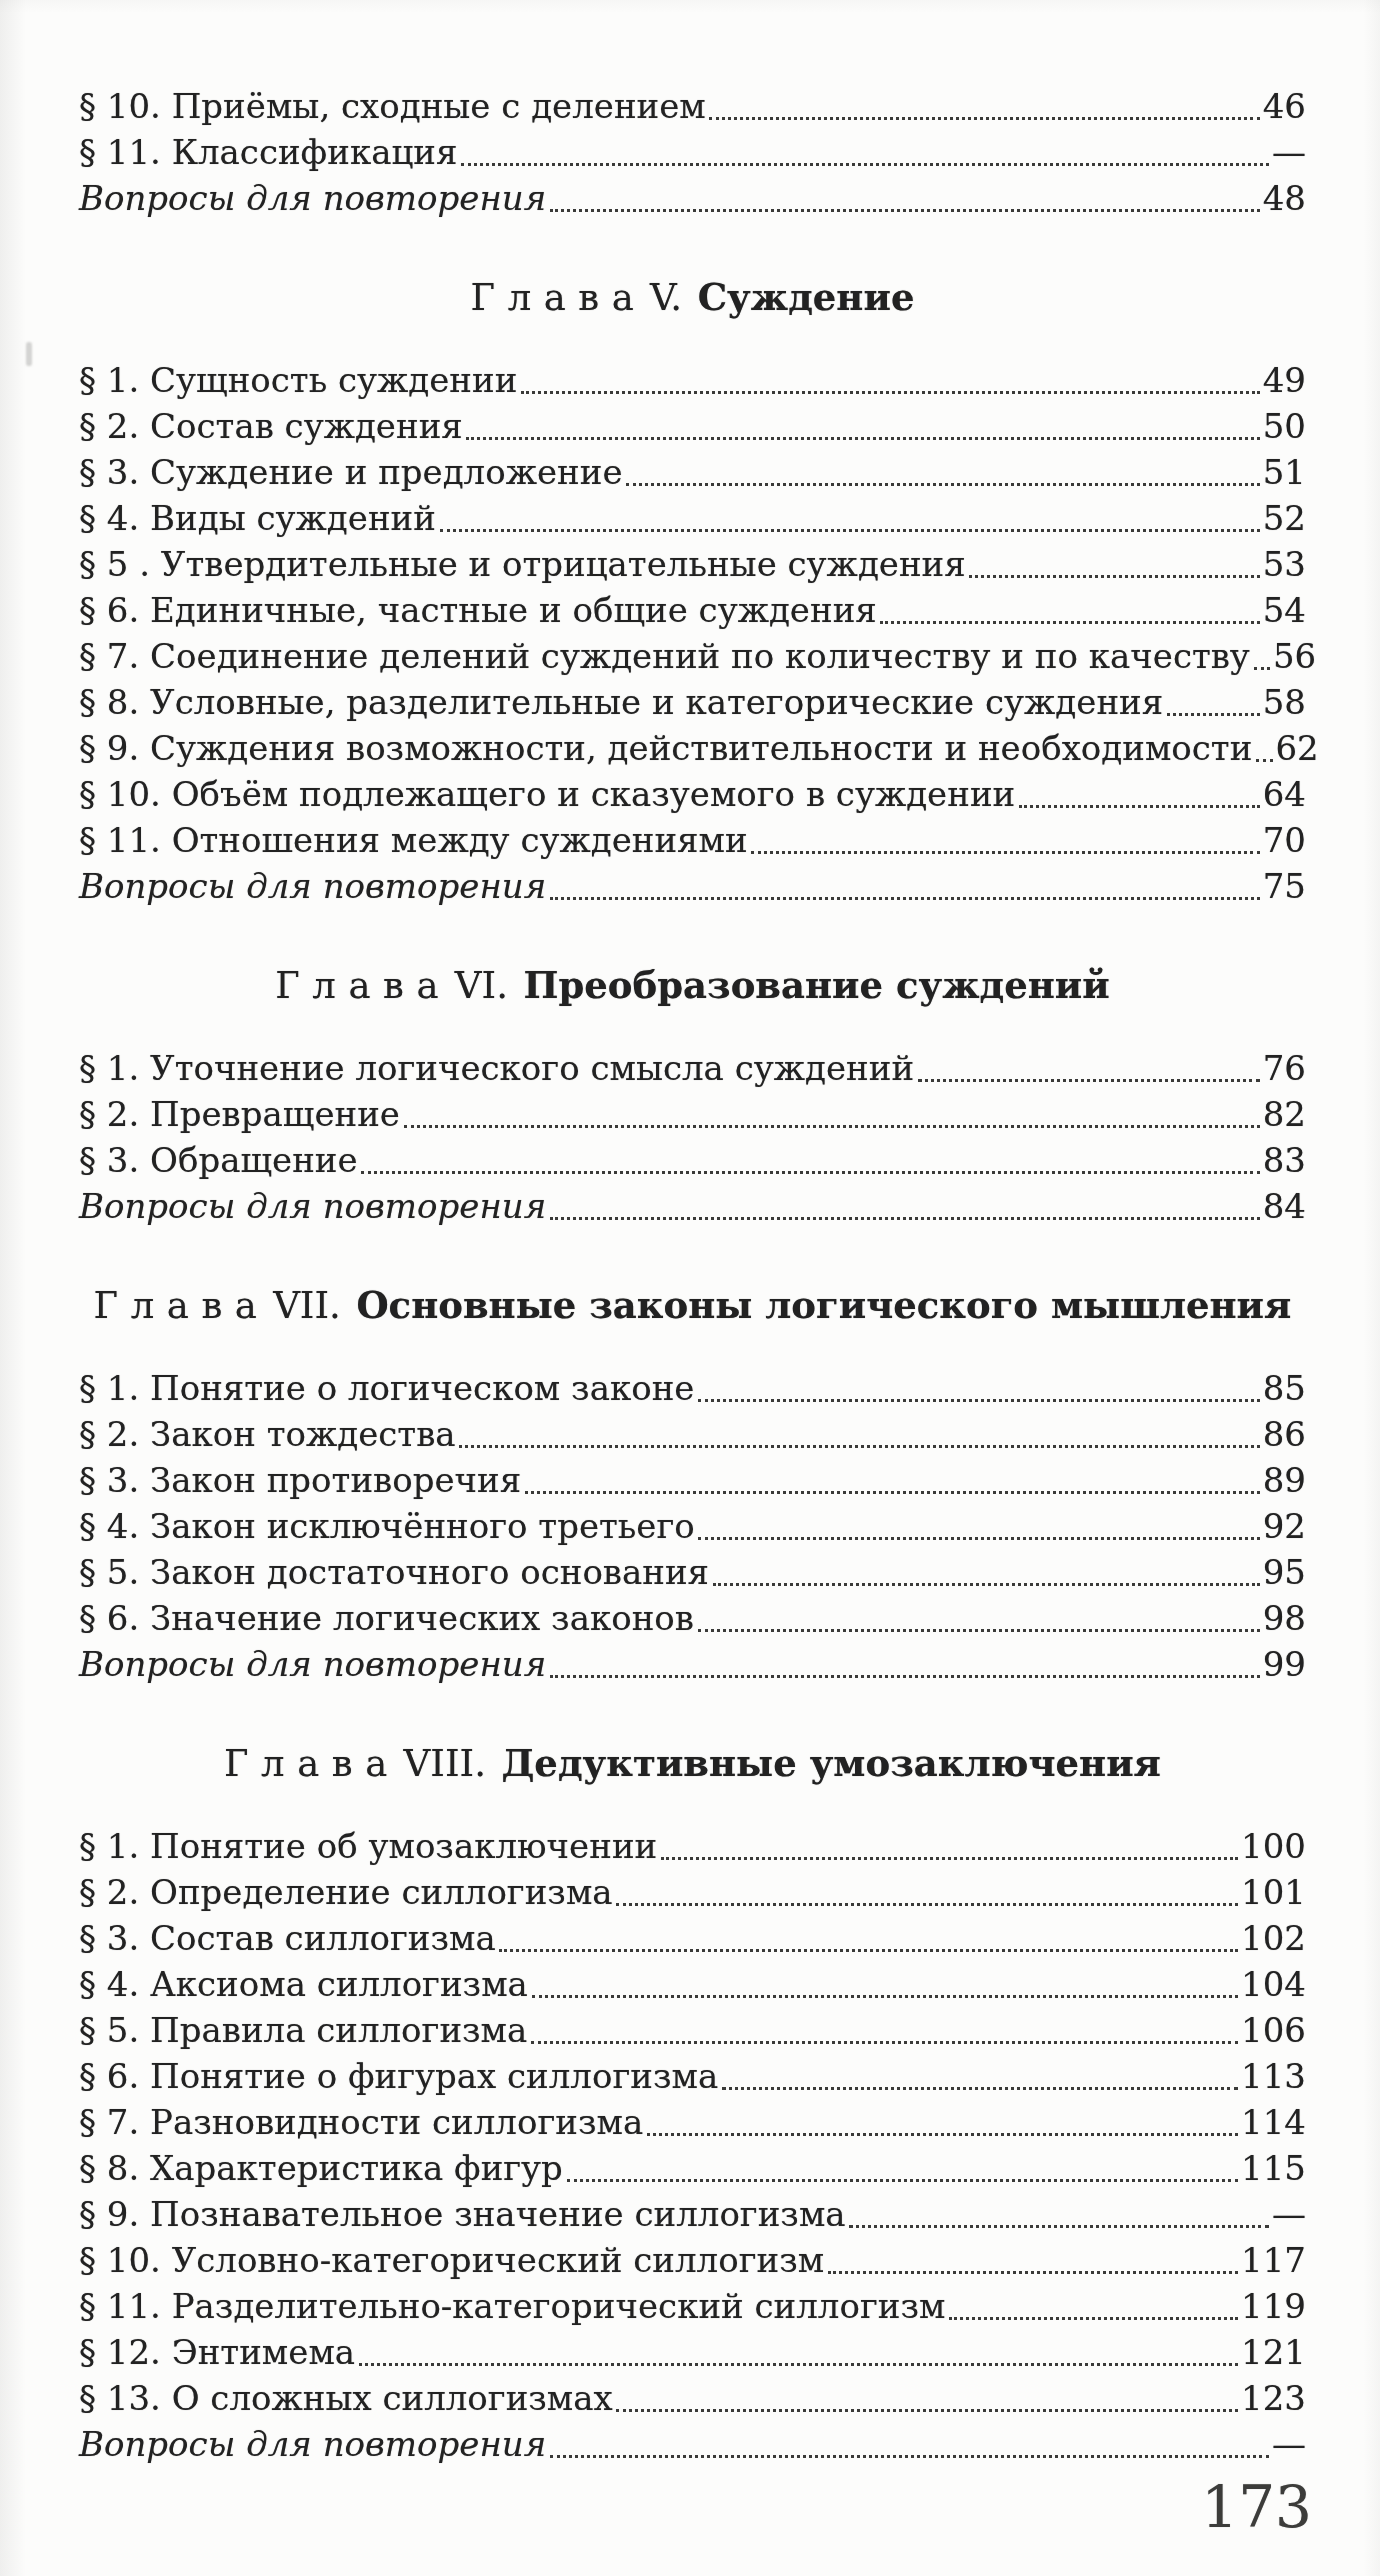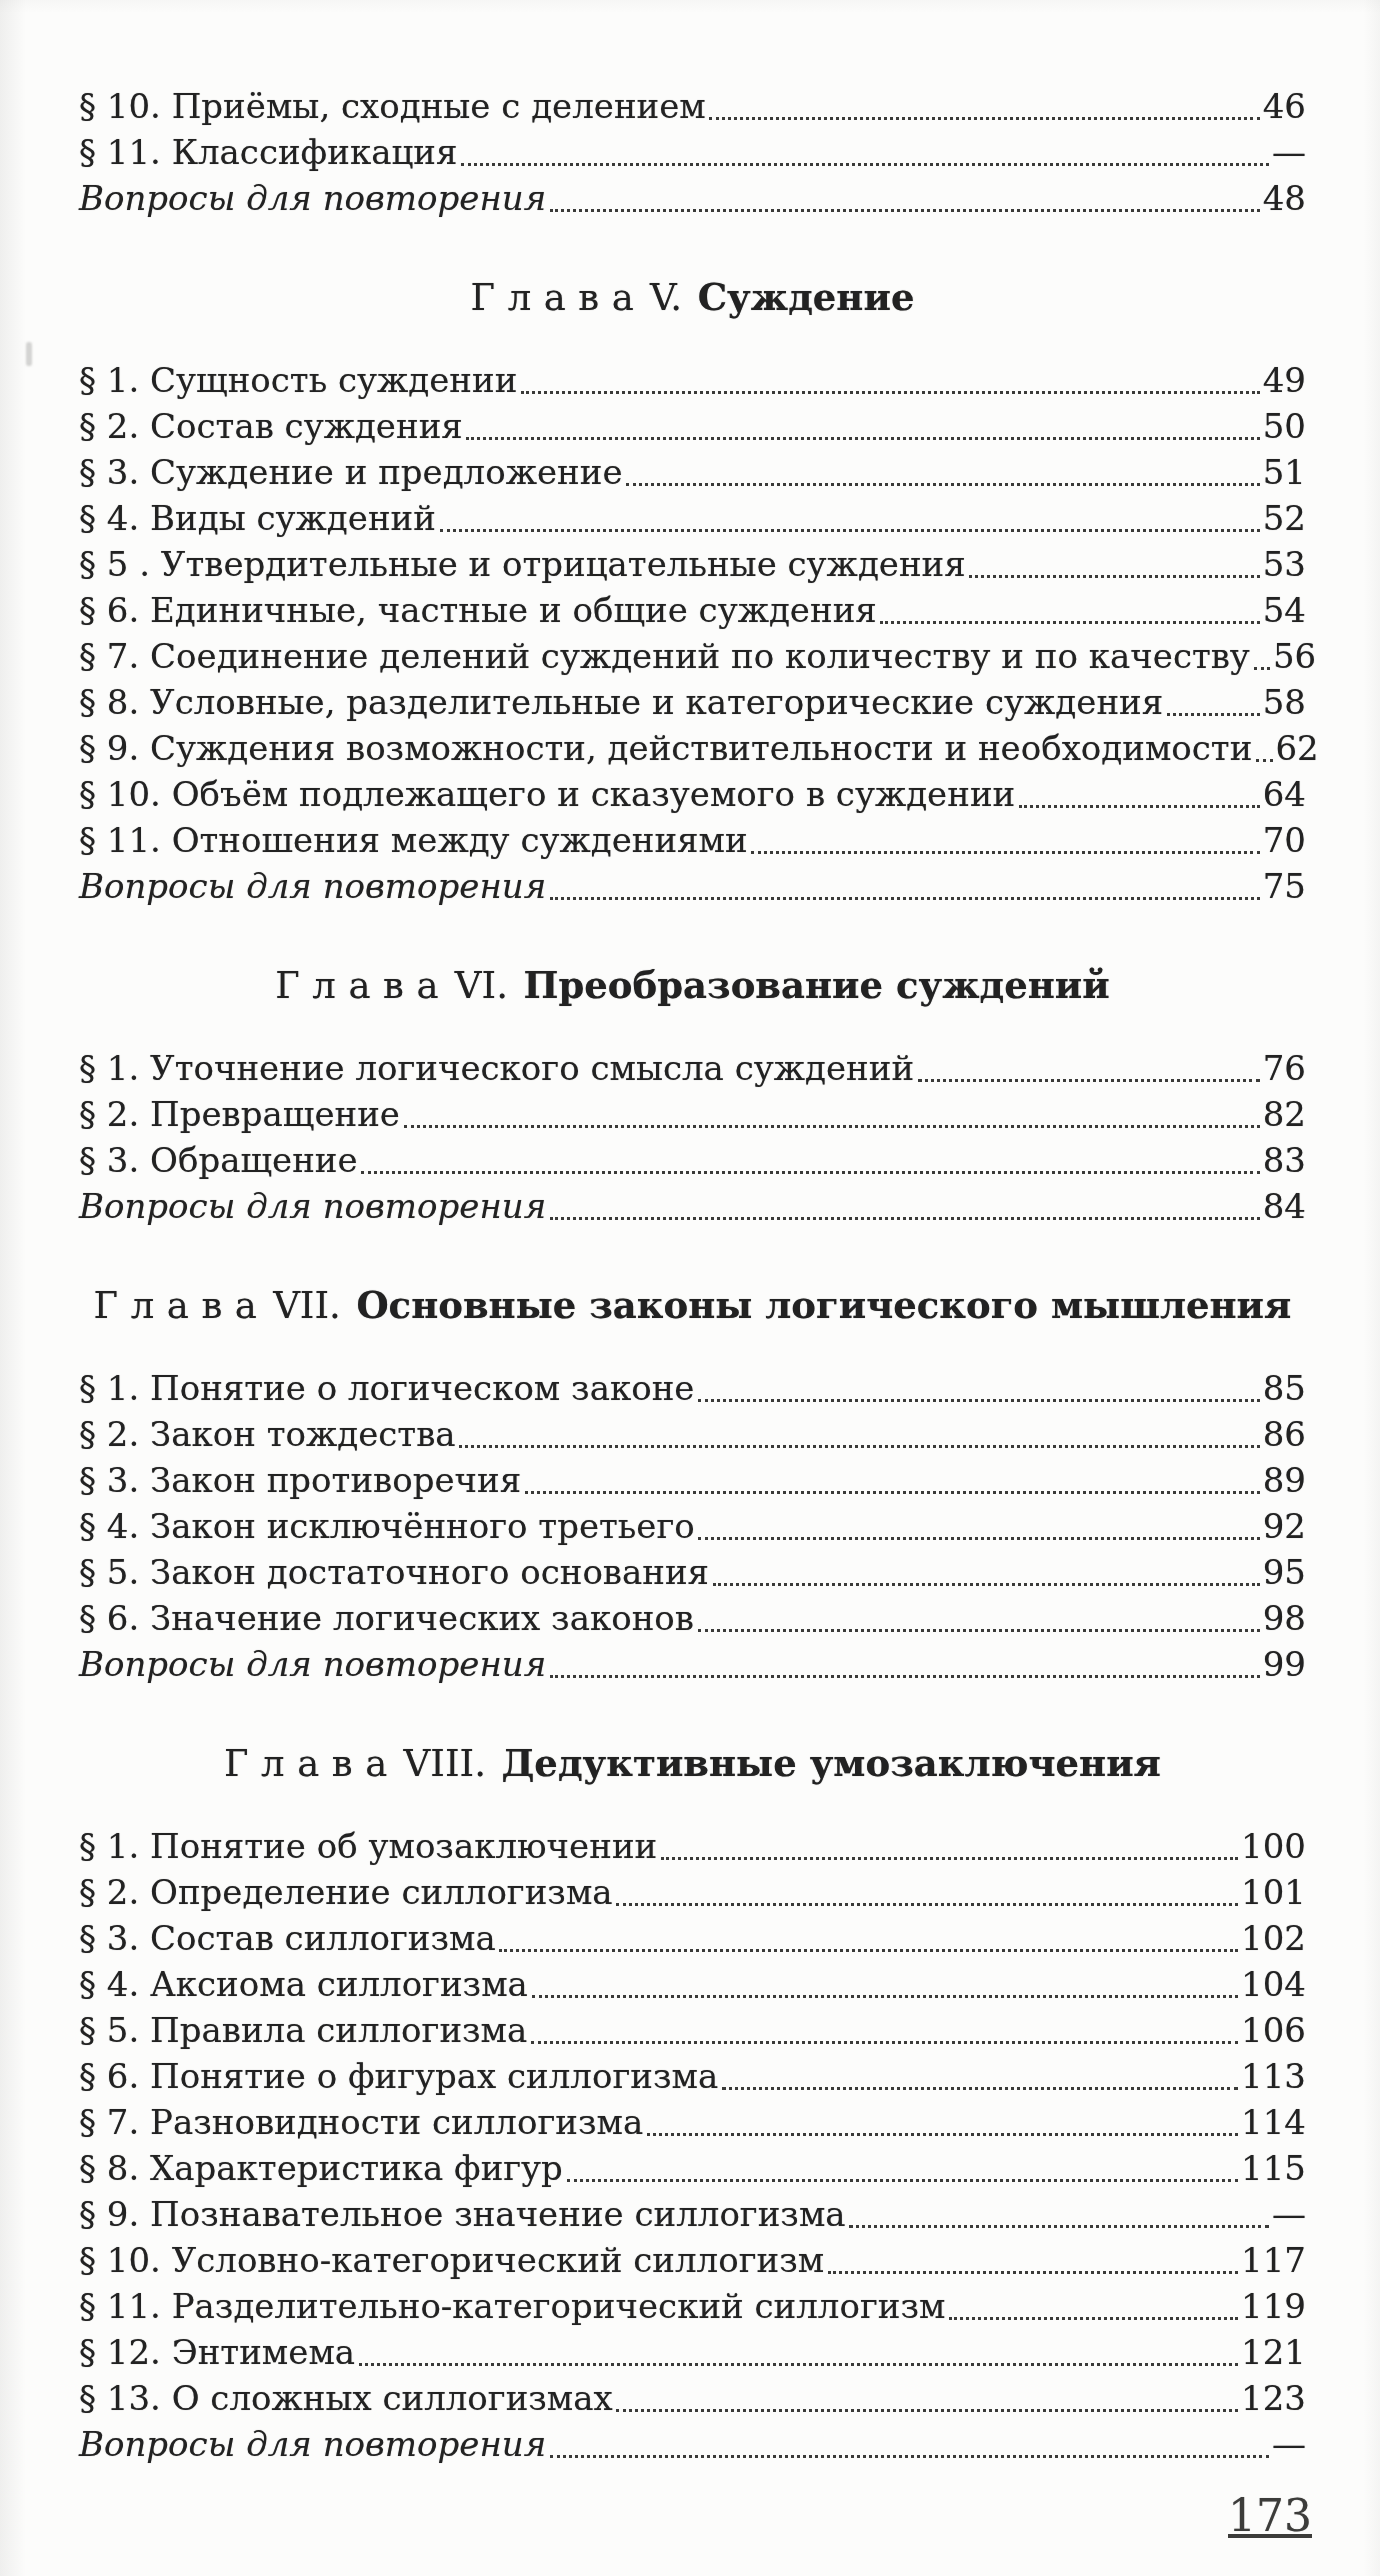--- a/index.html
+++ b/index.html
@@ -72,24 +72,23 @@
     margin-left: 0.10em;
   }
   .chapter-title {
     font-weight: 700;
     margin-left: 0.42em;
   }
   .folio {
     position: absolute;
     right: 68px;
     bottom: 35px;
-    font-size: 44px;
+    font-size: 58px;
     color: #3c3c3a;
     text-shadow: 0 0 0.9px rgba(40,40,40,0.4);
-    text-decoration: underline;
   }
   
   .scan-smudge {
     position: absolute;
     left: 26px;
     top: 342px;
     width: 6.4px;
     height: 24px;
     background: rgba(90,90,88,0.25);
     border-radius: 2.8px;

